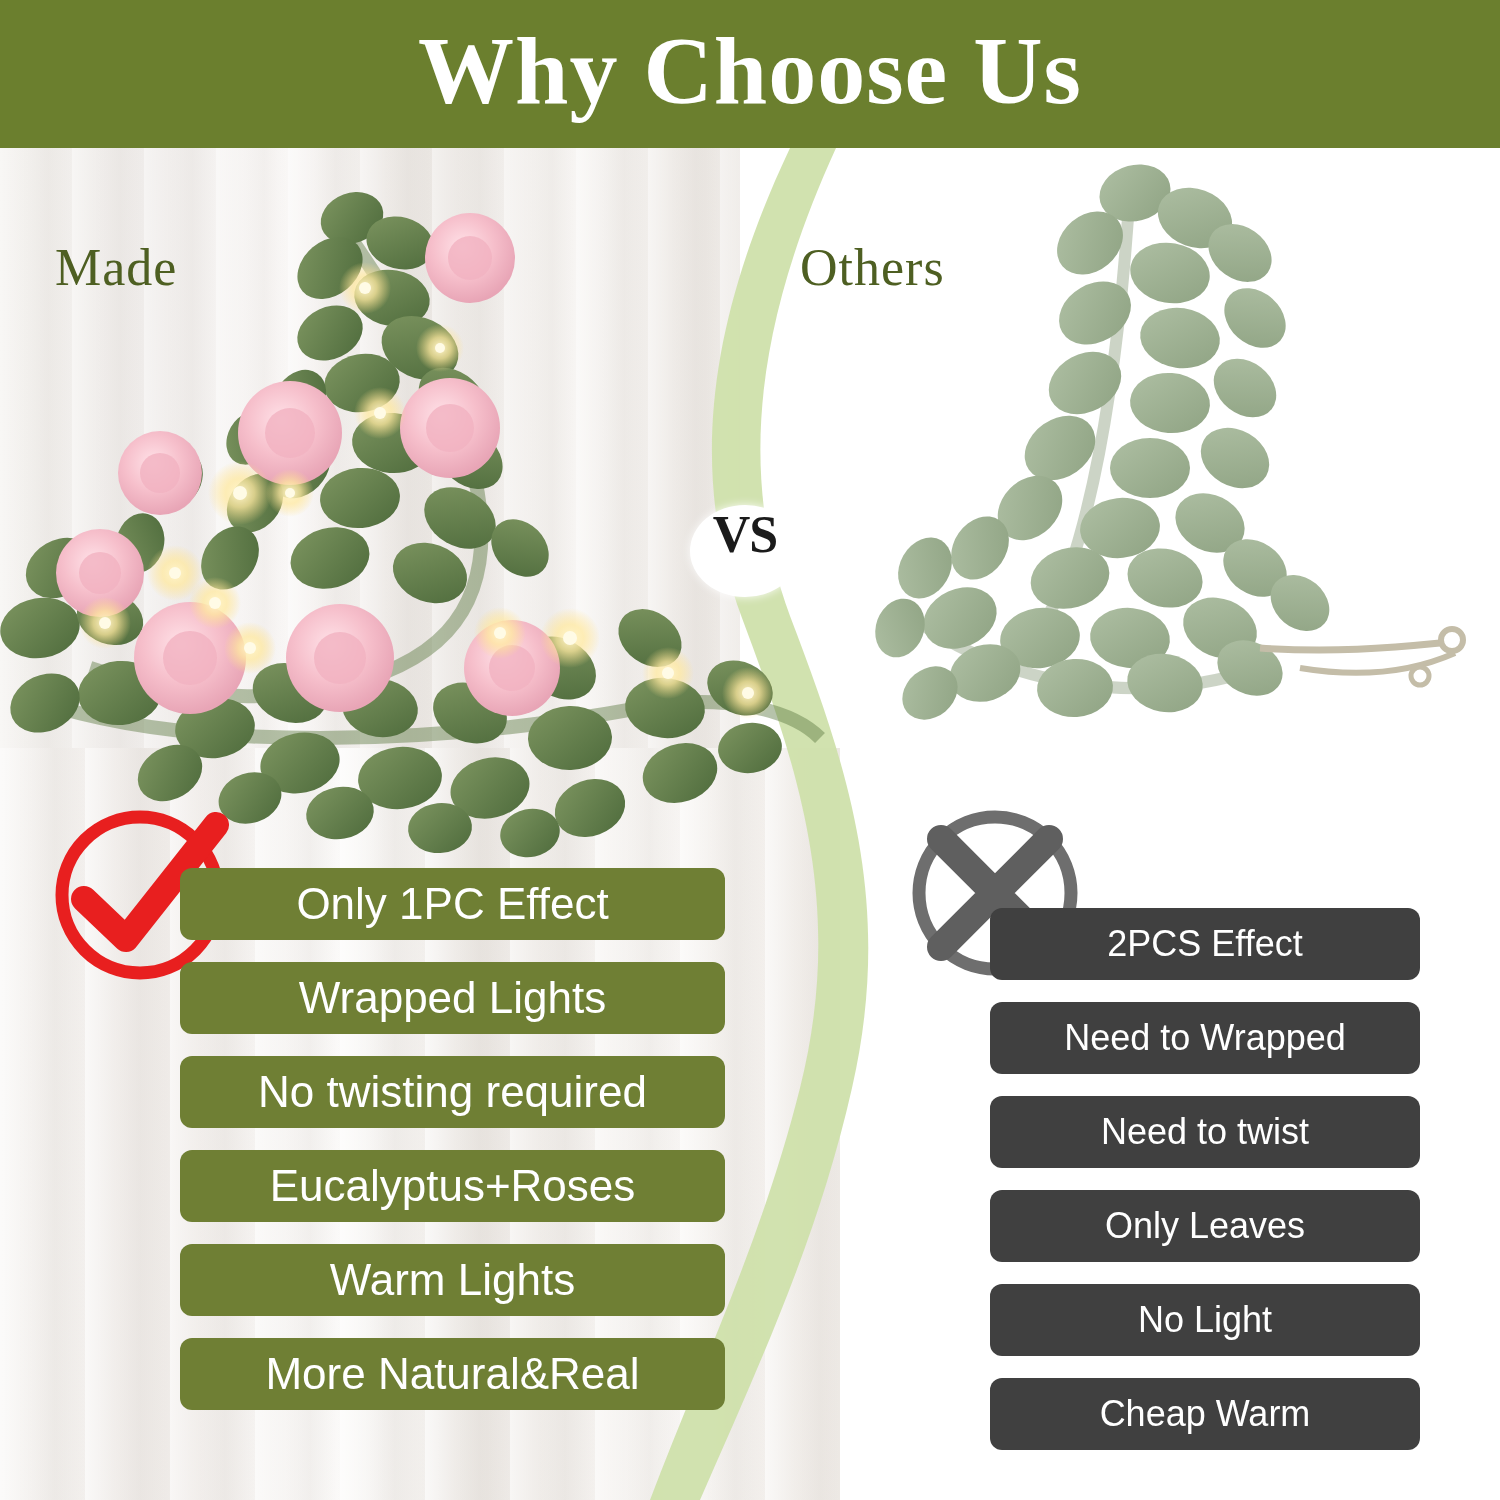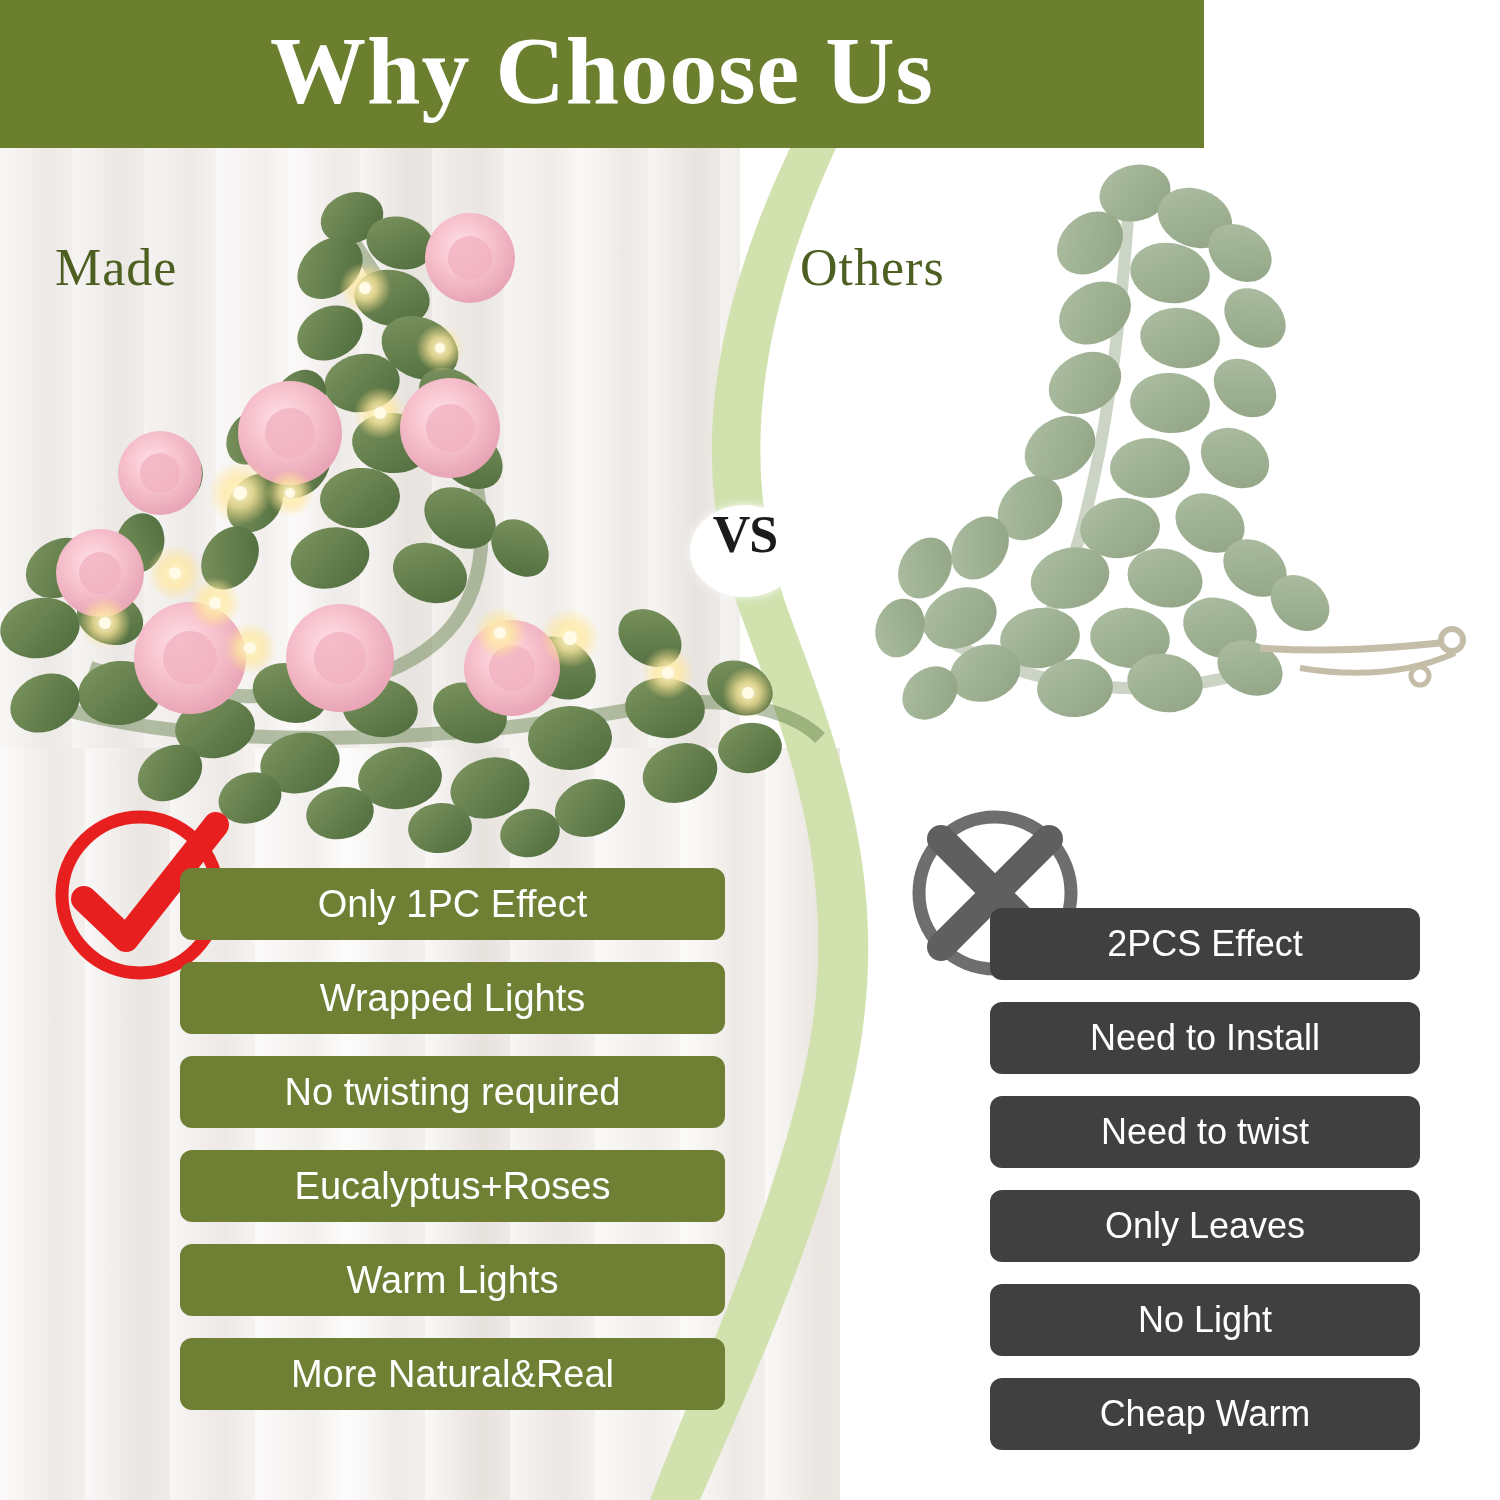--- a/index.html
+++ b/index.html
@@ -12,21 +12,21 @@
     font-family: "Liberation Sans", sans-serif;
     background: #ffffff;
     overflow: hidden;
     position: relative;
   }
 
   
   .header {
     position: absolute;
     left: 0; top: 0;
-    width: 1204px;
+    width: 1500px;
     height: 148px;
     background: #6b7f2e;
     display: flex;
     align-items: center;
     justify-content: center;
   }
   .header-title {
     font-family: "Liberation Serif", serif;
     font-weight: bold;
     font-size: 96px;
@@ -150,21 +150,21 @@
     width: 430px;
   }
   .pill {
     height: 72px;
     border-radius: 12px;
     display: flex;
     align-items: center;
     justify-content: center;
     margin-bottom: 22px;
     color: #ffffff;
-    font-size: 38px;
+    font-size: 44px;
     font-family: "Liberation Sans", sans-serif;
     letter-spacing: 0px;
     white-space: nowrap;
   }
   .pill.ours { background: #6f7f34; }
   .pill.others { background: #404040; font-size: 36px; }
 
   
   .art {
     position: absolute;
@@ -387,20 +387,20 @@
     <div class="pill ours">Only 1PC Effect</div>
     <div class="pill ours">Wrapped Lights</div>
     <div class="pill ours">No twisting required</div>
     <div class="pill ours">Eucalyptus+Roses</div>
     <div class="pill ours">Warm Lights</div>
     <div class="pill ours">More Natural&amp;Real</div>
   </div>
 
   <div class="list-others">
     <div class="pill others">2PCS Effect</div>
-    <div class="pill others">Need to Install</div>
+    <div class="pill others">Need to Wrapped</div>
     <div class="pill others">Need to twist</div>
     <div class="pill others">Only Leaves</div>
     <div class="pill others">No Light</div>
     <div class="pill others">Cheap Warm</div>
   </div>
 
 </div>
 
 </body></html>

